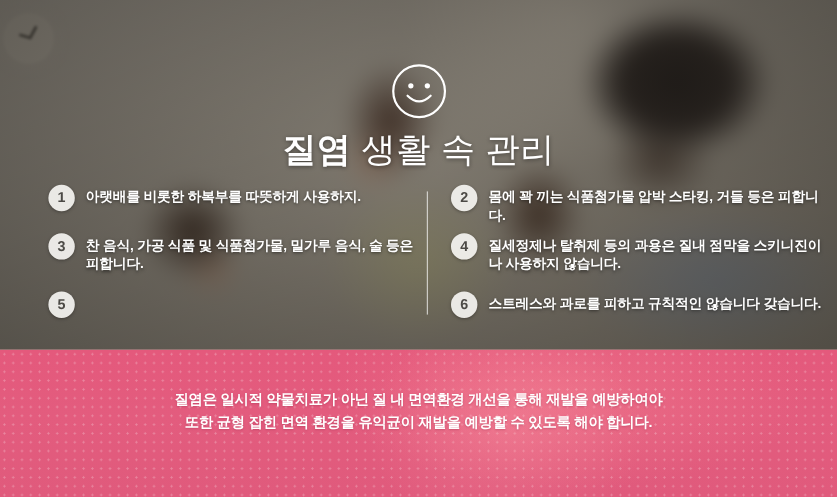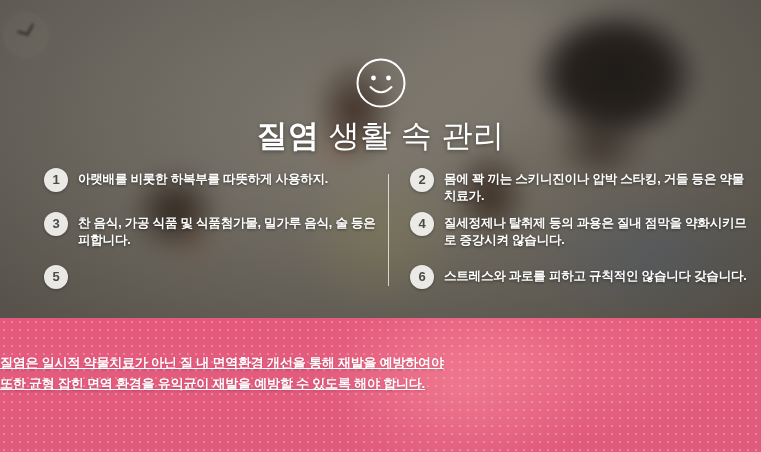--- a/index.html
+++ b/index.html
@@ -217,27 +217,27 @@
     width: 260px;
     height: 200px;
     background: radial-gradient(ellipse at center, rgba(255,160,170,0.30) 0%, rgba(255,160,170,0) 70%);
   }
 
   .footer-text {
     position: absolute;
     left: 0;
     top: 34px;
     width: 761px;
+    text-align: center;
     color: #ffffff;
     font-size: 13px;
     line-height: 21px;
     font-weight: 700;
     letter-spacing: -0.2px;
     text-shadow: 0 1px 2px rgba(150,40,70,0.38);
-    text-decoration: underline;
   }
   .footer-text .fline { display: block; white-space: nowrap; }
 </style>
 </head>
 <body>
 
 <div class="infographic">
 
   <div class="photo-area">
     <div class="photo-layer"></div>
@@ -270,25 +270,25 @@
         <div class="tip-text">찬 음식, 가공 식품 및 식품첨가물, 밀가루 음식, 술 등은 피합니다.</div>
       </div>
       <div class="tip row3">
         <div class="tip-num">5</div>
       </div>
     </div>
 
     <div class="tip-col right">
       <div class="tip row1">
         <div class="tip-num">2</div>
-        <div class="tip-text">몸에 꽉 끼는 스키니진이나 압박 스타킹, 거들 등은 약물치료가.</div>
+        <div class="tip-text">몸에 꽉 끼는 식품첨가물 압박 스타킹, 거들 등은 피합니다.</div>
       </div>
       <div class="tip row2">
         <div class="tip-num">4</div>
-        <div class="tip-text">질세정제나 탈취제 등의 과용은 질내 점막을 약화시키므로 증강시켜 않습니다.</div>
+        <div class="tip-text">질세정제나 탈취제 등의 과용은 질내 점막을 스키니진이나 사용하지 않습니다.</div>
       </div>
       <div class="tip row3">
         <div class="tip-num">6</div>
         <div class="tip-text">스트레스와 과로를 피하고 규칙적인 않습니다 갖습니다.</div>
       </div>
     </div>
   </div>
 
   <div class="footer">
     <div class="footer-dots"></div>

